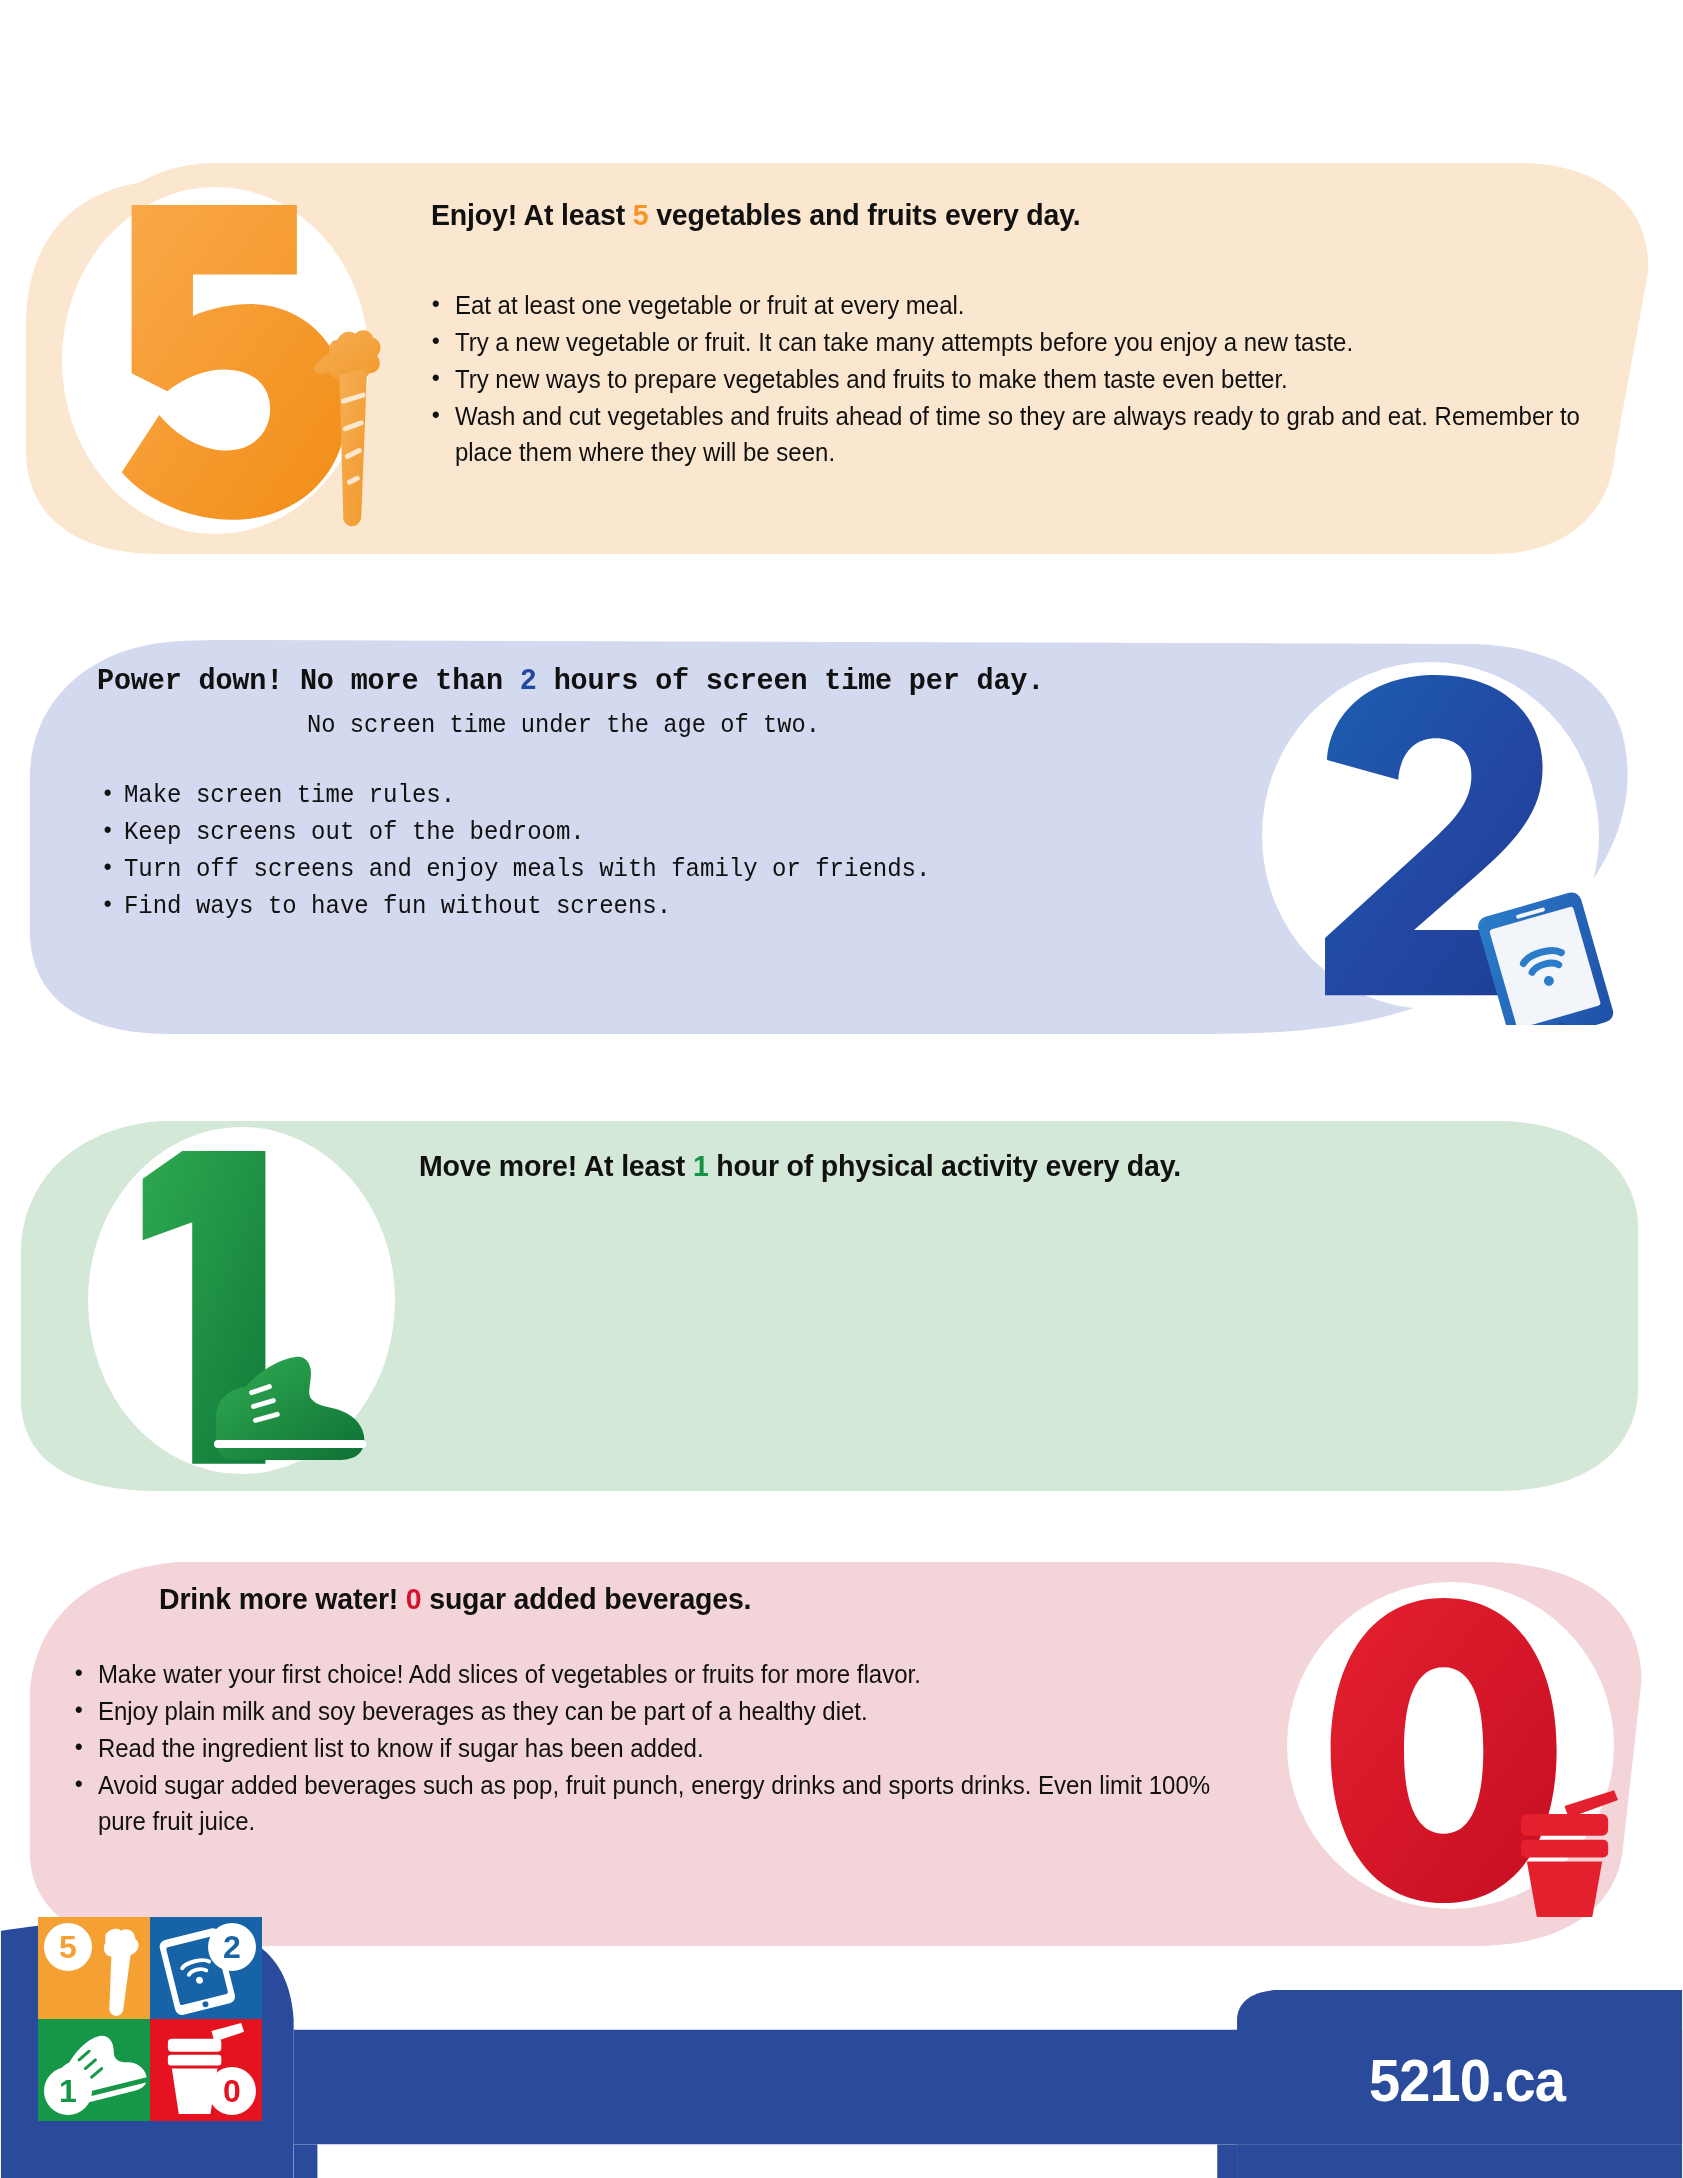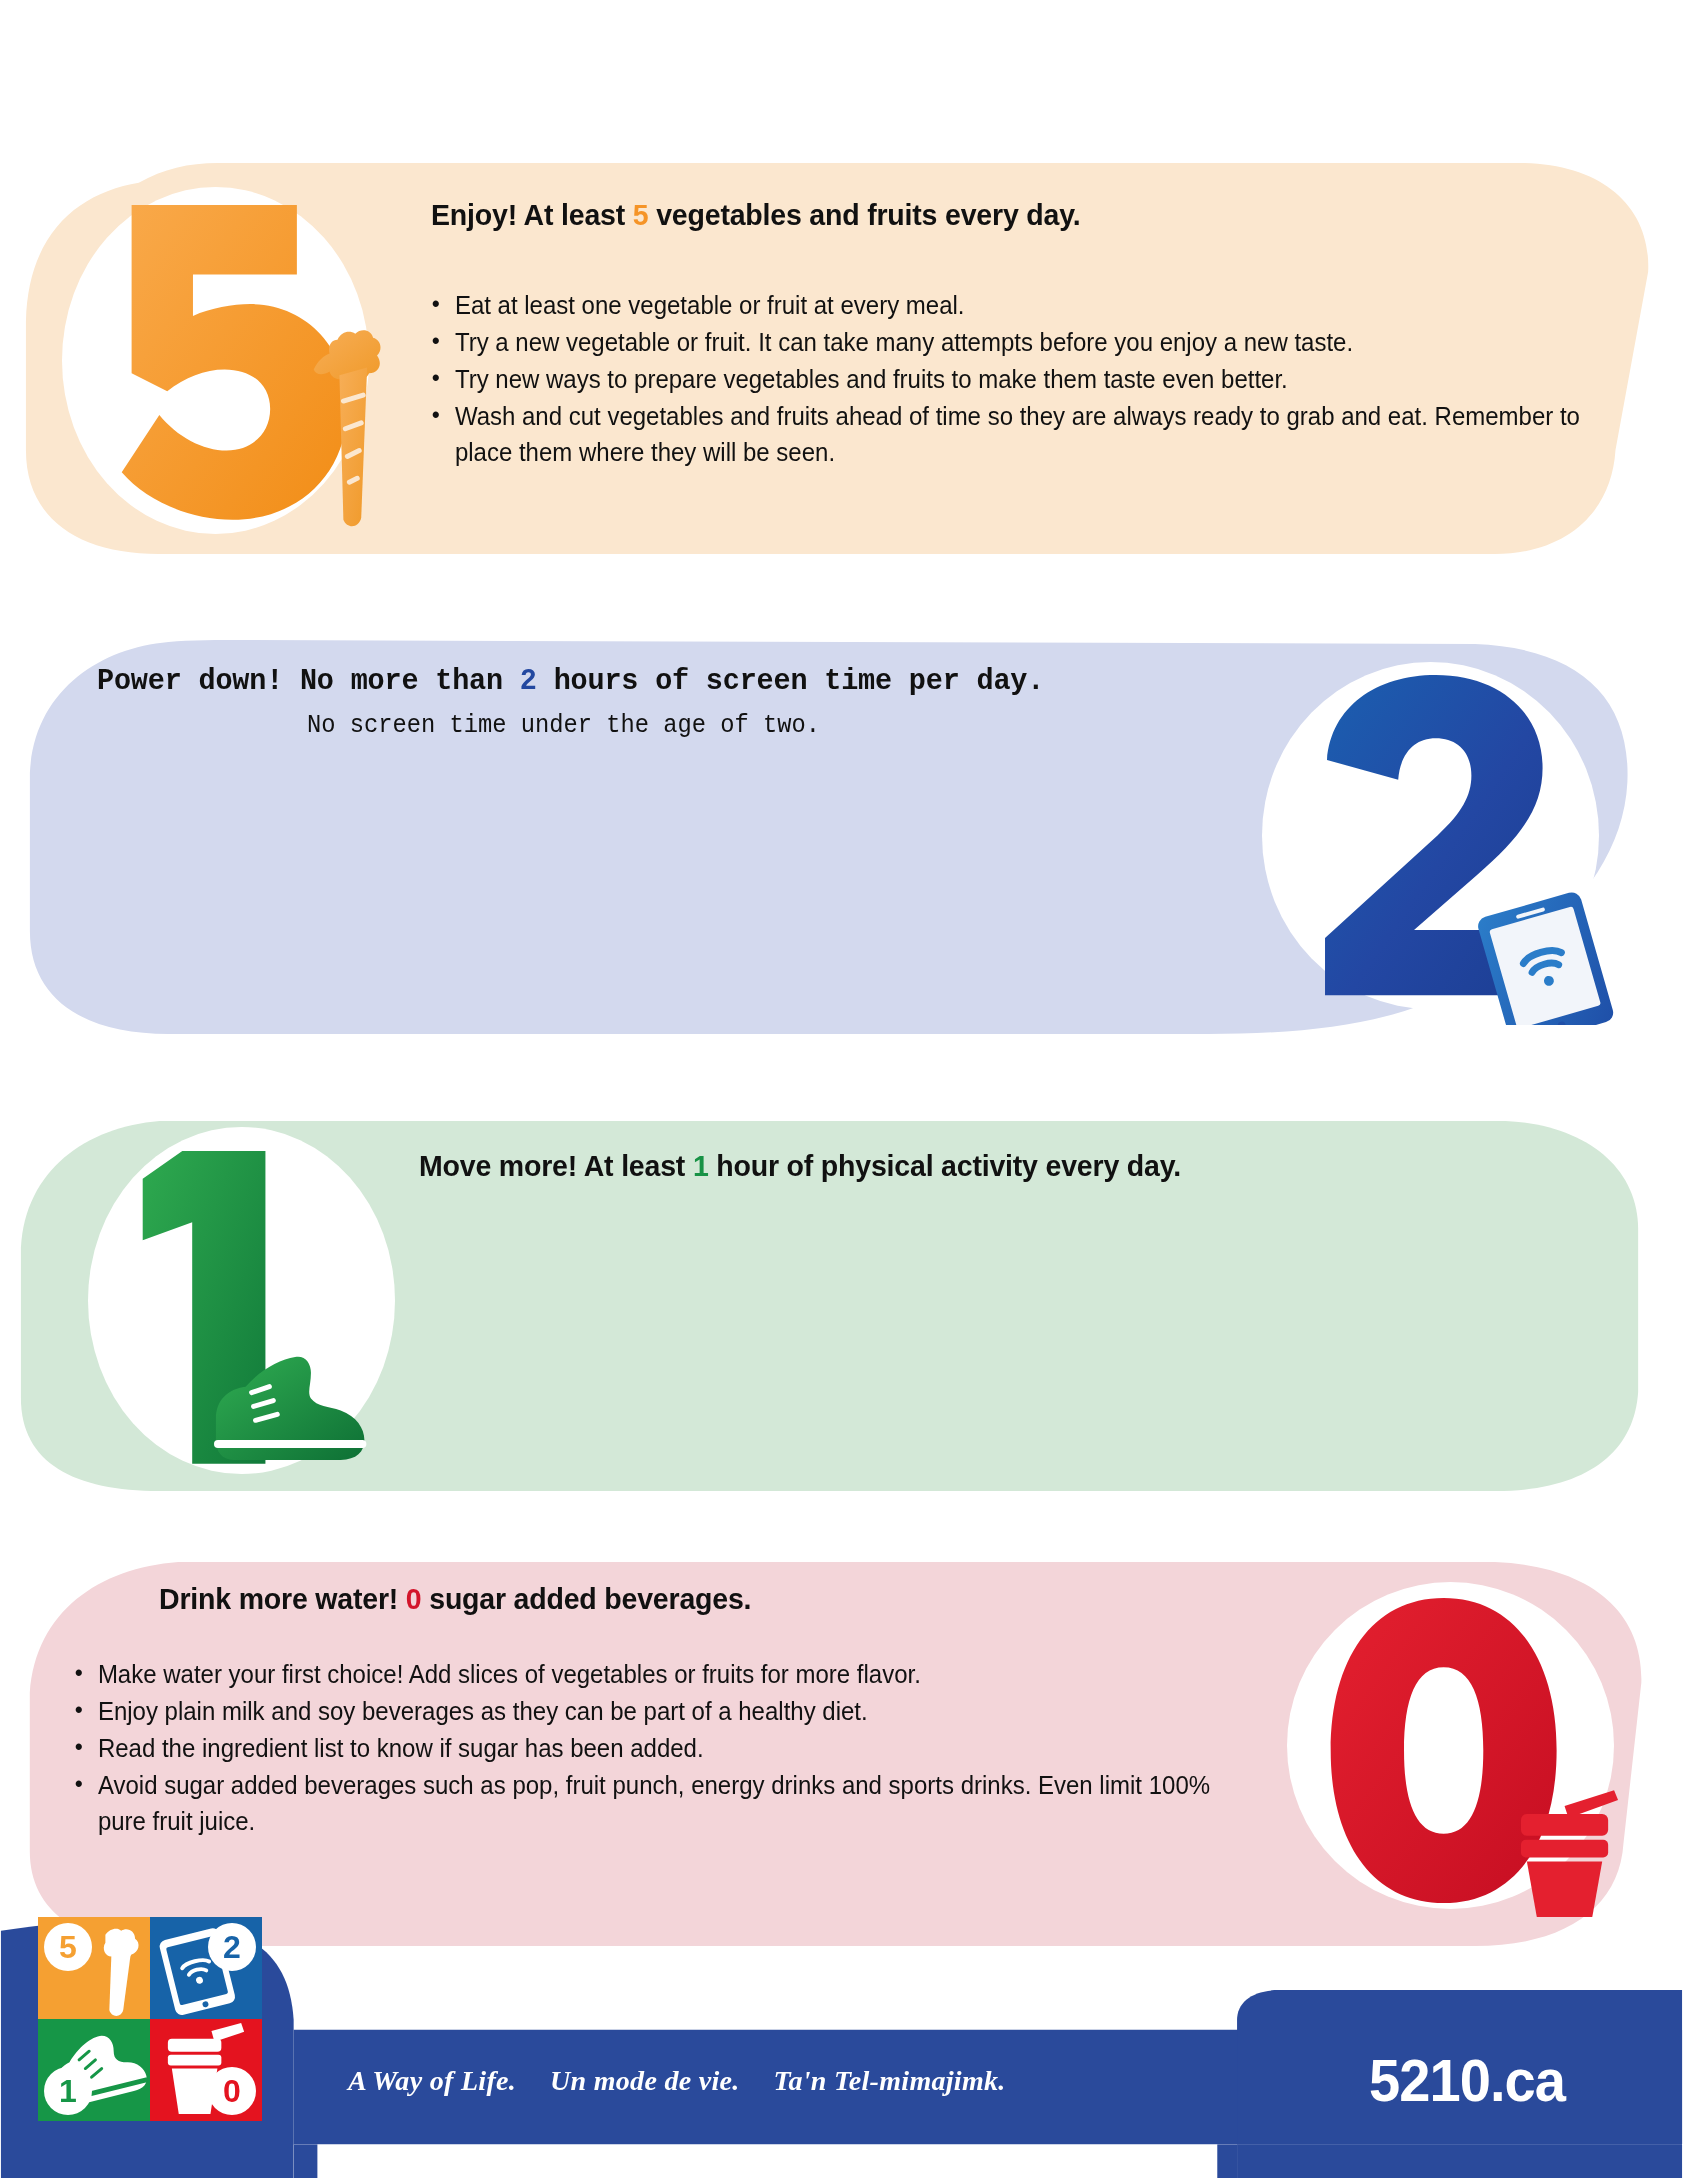--- a/index.html
+++ b/index.html
@@ -177,20 +177,26 @@
         </g>
         <circle cx="250" cy="316" r="5" fill="#2B7DC9"></circle>
       </g>
     </svg>
 
     <div class="sec-inner">
       <div class="sec-title" style="left:77px; top:30px;">
         <span>Power down! No more than </span><span class="num2">2</span><span> hours of screen time per day.</span>
       </div>
       <div class="sec-sub" style="left:287px; top:77px;">No screen time under the age of two.</div>
+      <ul class="bullets" style="left:77px; top:144px; width:1109px;">
+        <li>Make screen time rules.</li>
+        <li>Keep screens out of the bedroom.</li>
+        <li>Turn off screens and enjoy meals with family or friends.</li>
+        <li>Find ways to have fun without screens.</li>
+      </ul>
     </div>
   </div>
 
   <div class="section" style="left:11px; top:1109px; width:1643px; height:386px;">
     <svg class="blob" width="1643" height="386" viewBox="0 0 1660 390">
       <path d="M150,12 C76,18 14,62 10,140 L10,292 C10,358 64,386 150,386 L1500,386 C1590,386 1640,348 1644,286 L1644,122 C1644,58 1590,16 1510,12 Z" fill="#D3E8D7"></path>
     </svg>
     <div class="wcircle" style="left:77px; top:18px; width:307px; height:347px;"></div>
 
     <svg style="position:absolute; left:104px; top:28px;" width="287" height="337" viewBox="0 0 290 340">
@@ -317,20 +323,17 @@
       <svg width="112" height="102" viewBox="0 0 113 103">
         <path d="M62,12 L92,4 L95,13 L65,23 Z" fill="#FFFFFF"></path>
         <rect x="18" y="20" width="54" height="13" rx="4" fill="#FFFFFF"></rect>
         <rect x="18" y="36" width="54" height="11" rx="3" fill="#FFFFFF"></rect>
         <path d="M22,50 L68,50 L61,96 L29,96 Z" fill="#FFFFFF"></path>
       </svg>
       <div class="lc-badge" style="right:6px; bottom:6px; width:48px; height:48px; font-size:32px; color:#E4131F;">0</div>
     </div>
   </div>
 
-  <div class="tagline">
-    <span>A Way of Life.</span><span>Un mode de vie.</span><span>Ta'n Tel-mimajimk.</span>
-  </div>
 
   <div class="domain-text">5210.ca</div>
 
 </div>
 
 
 </body></html>

